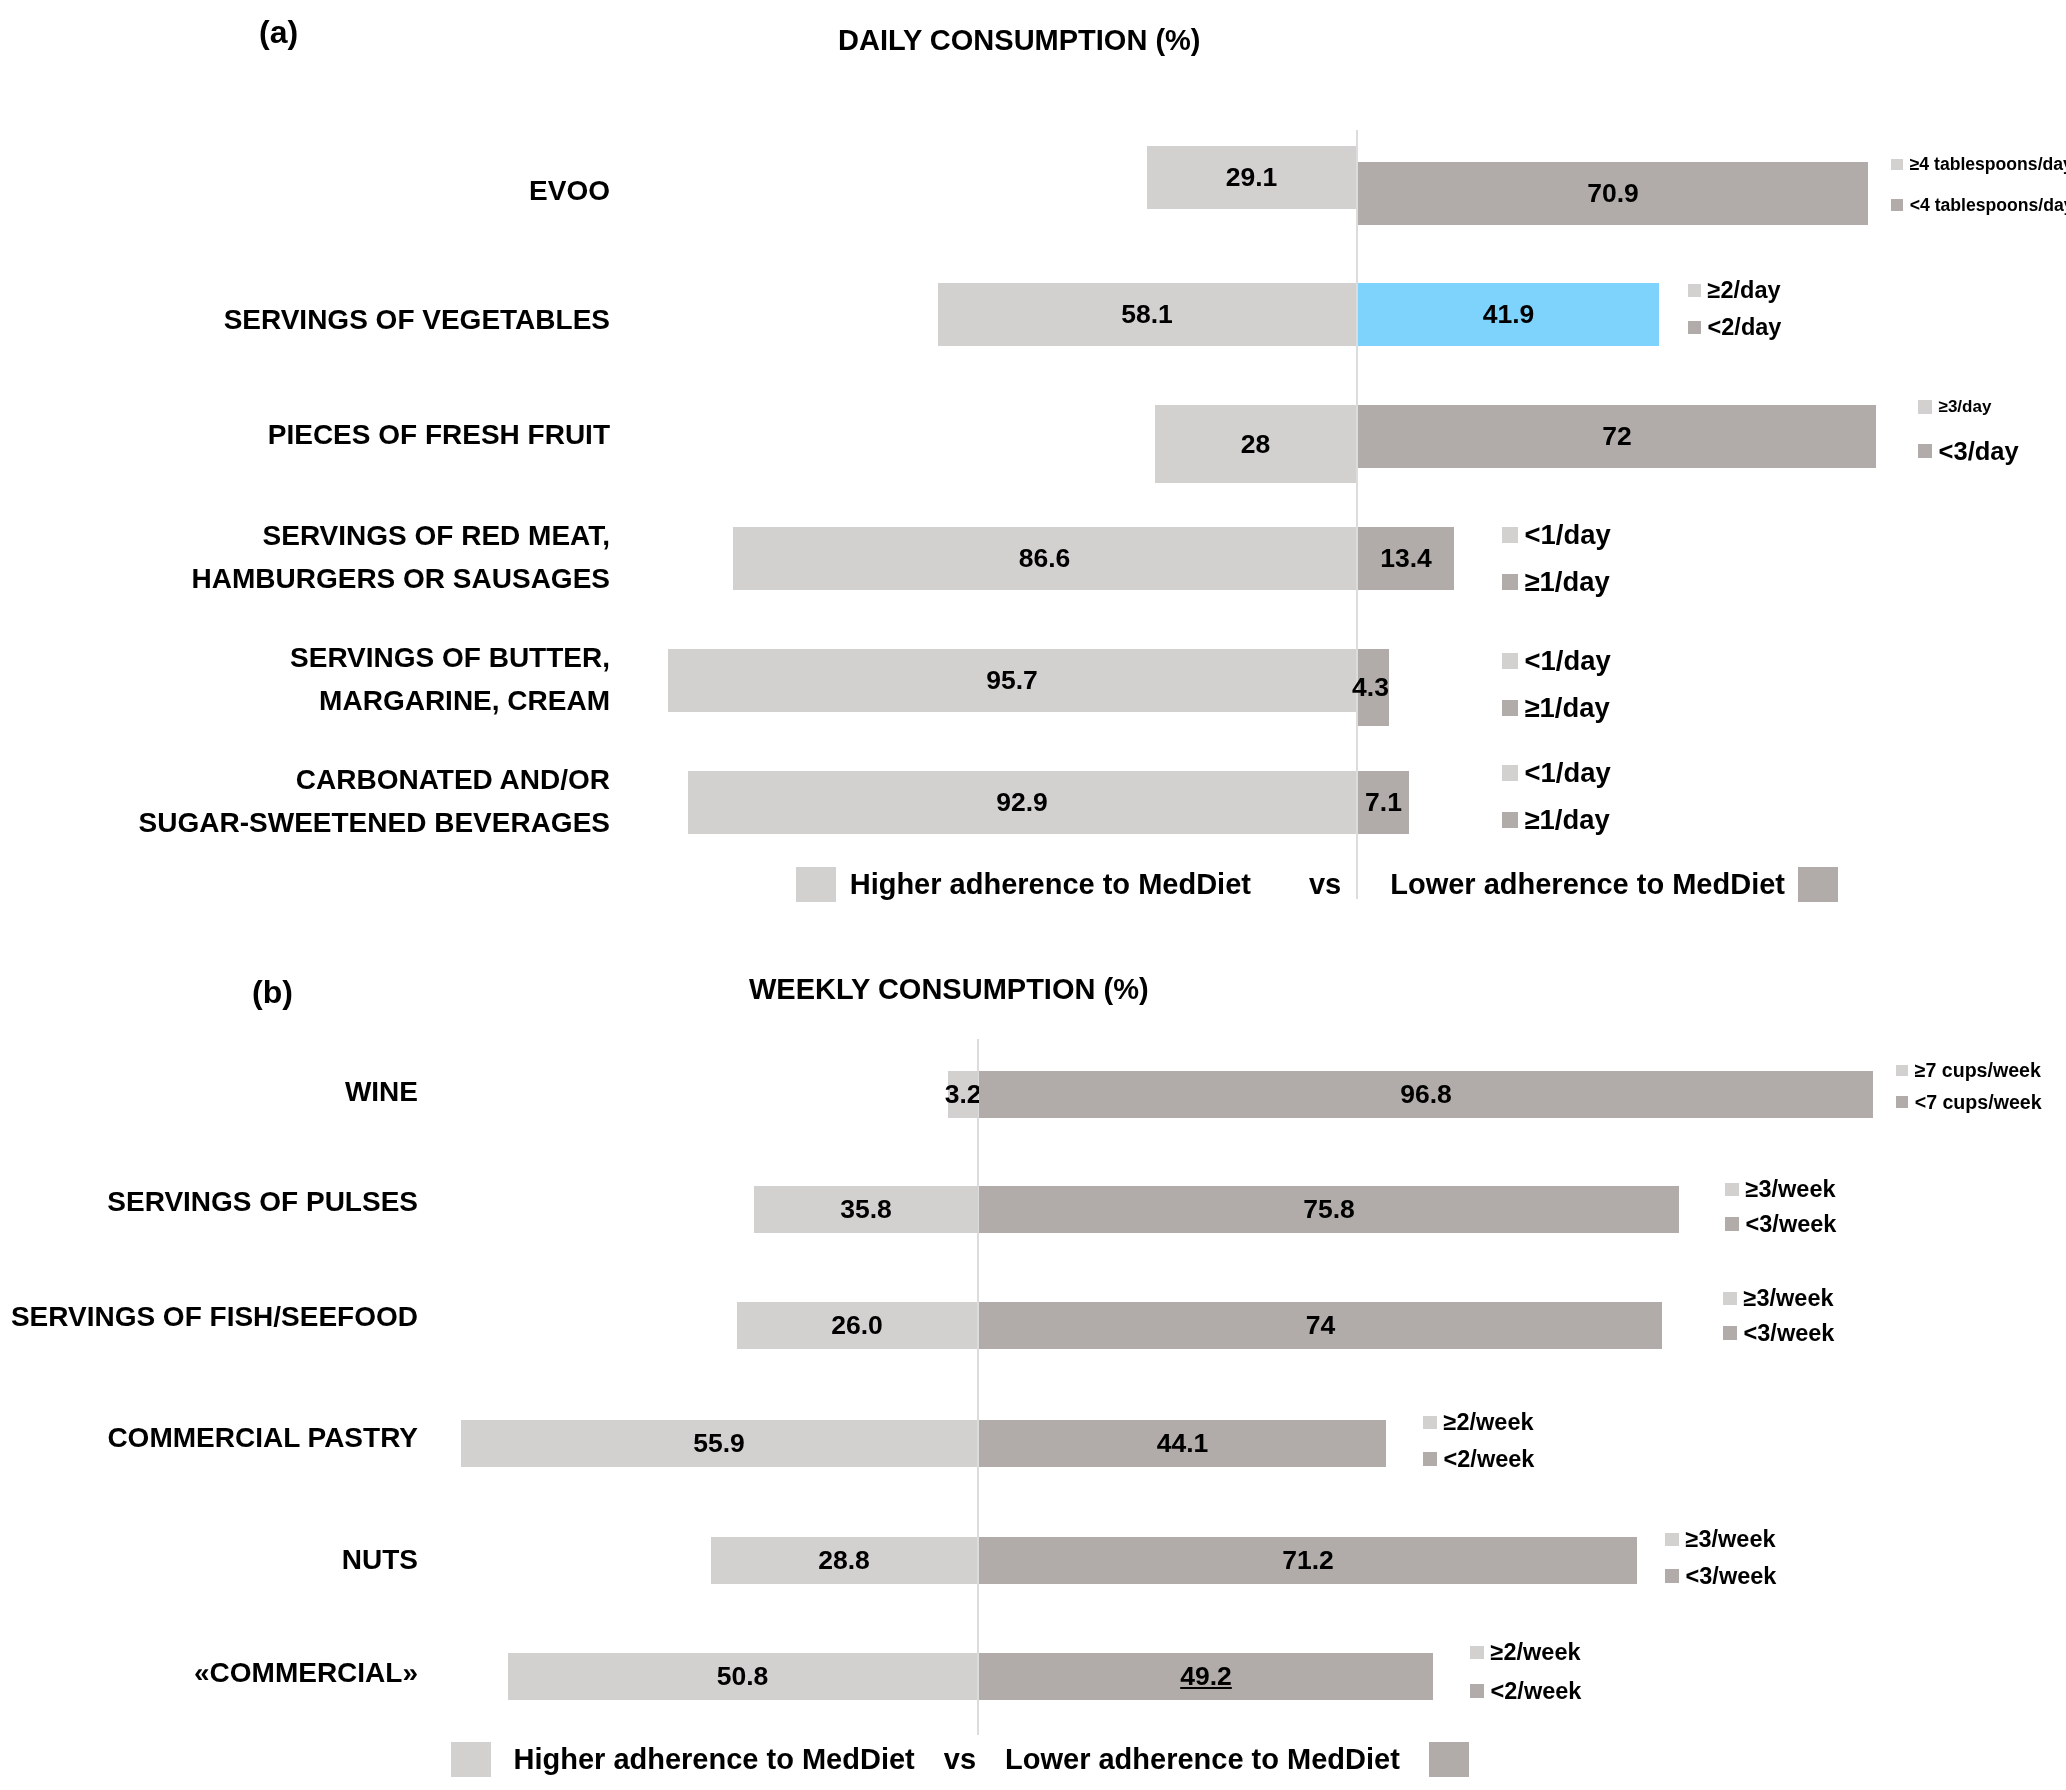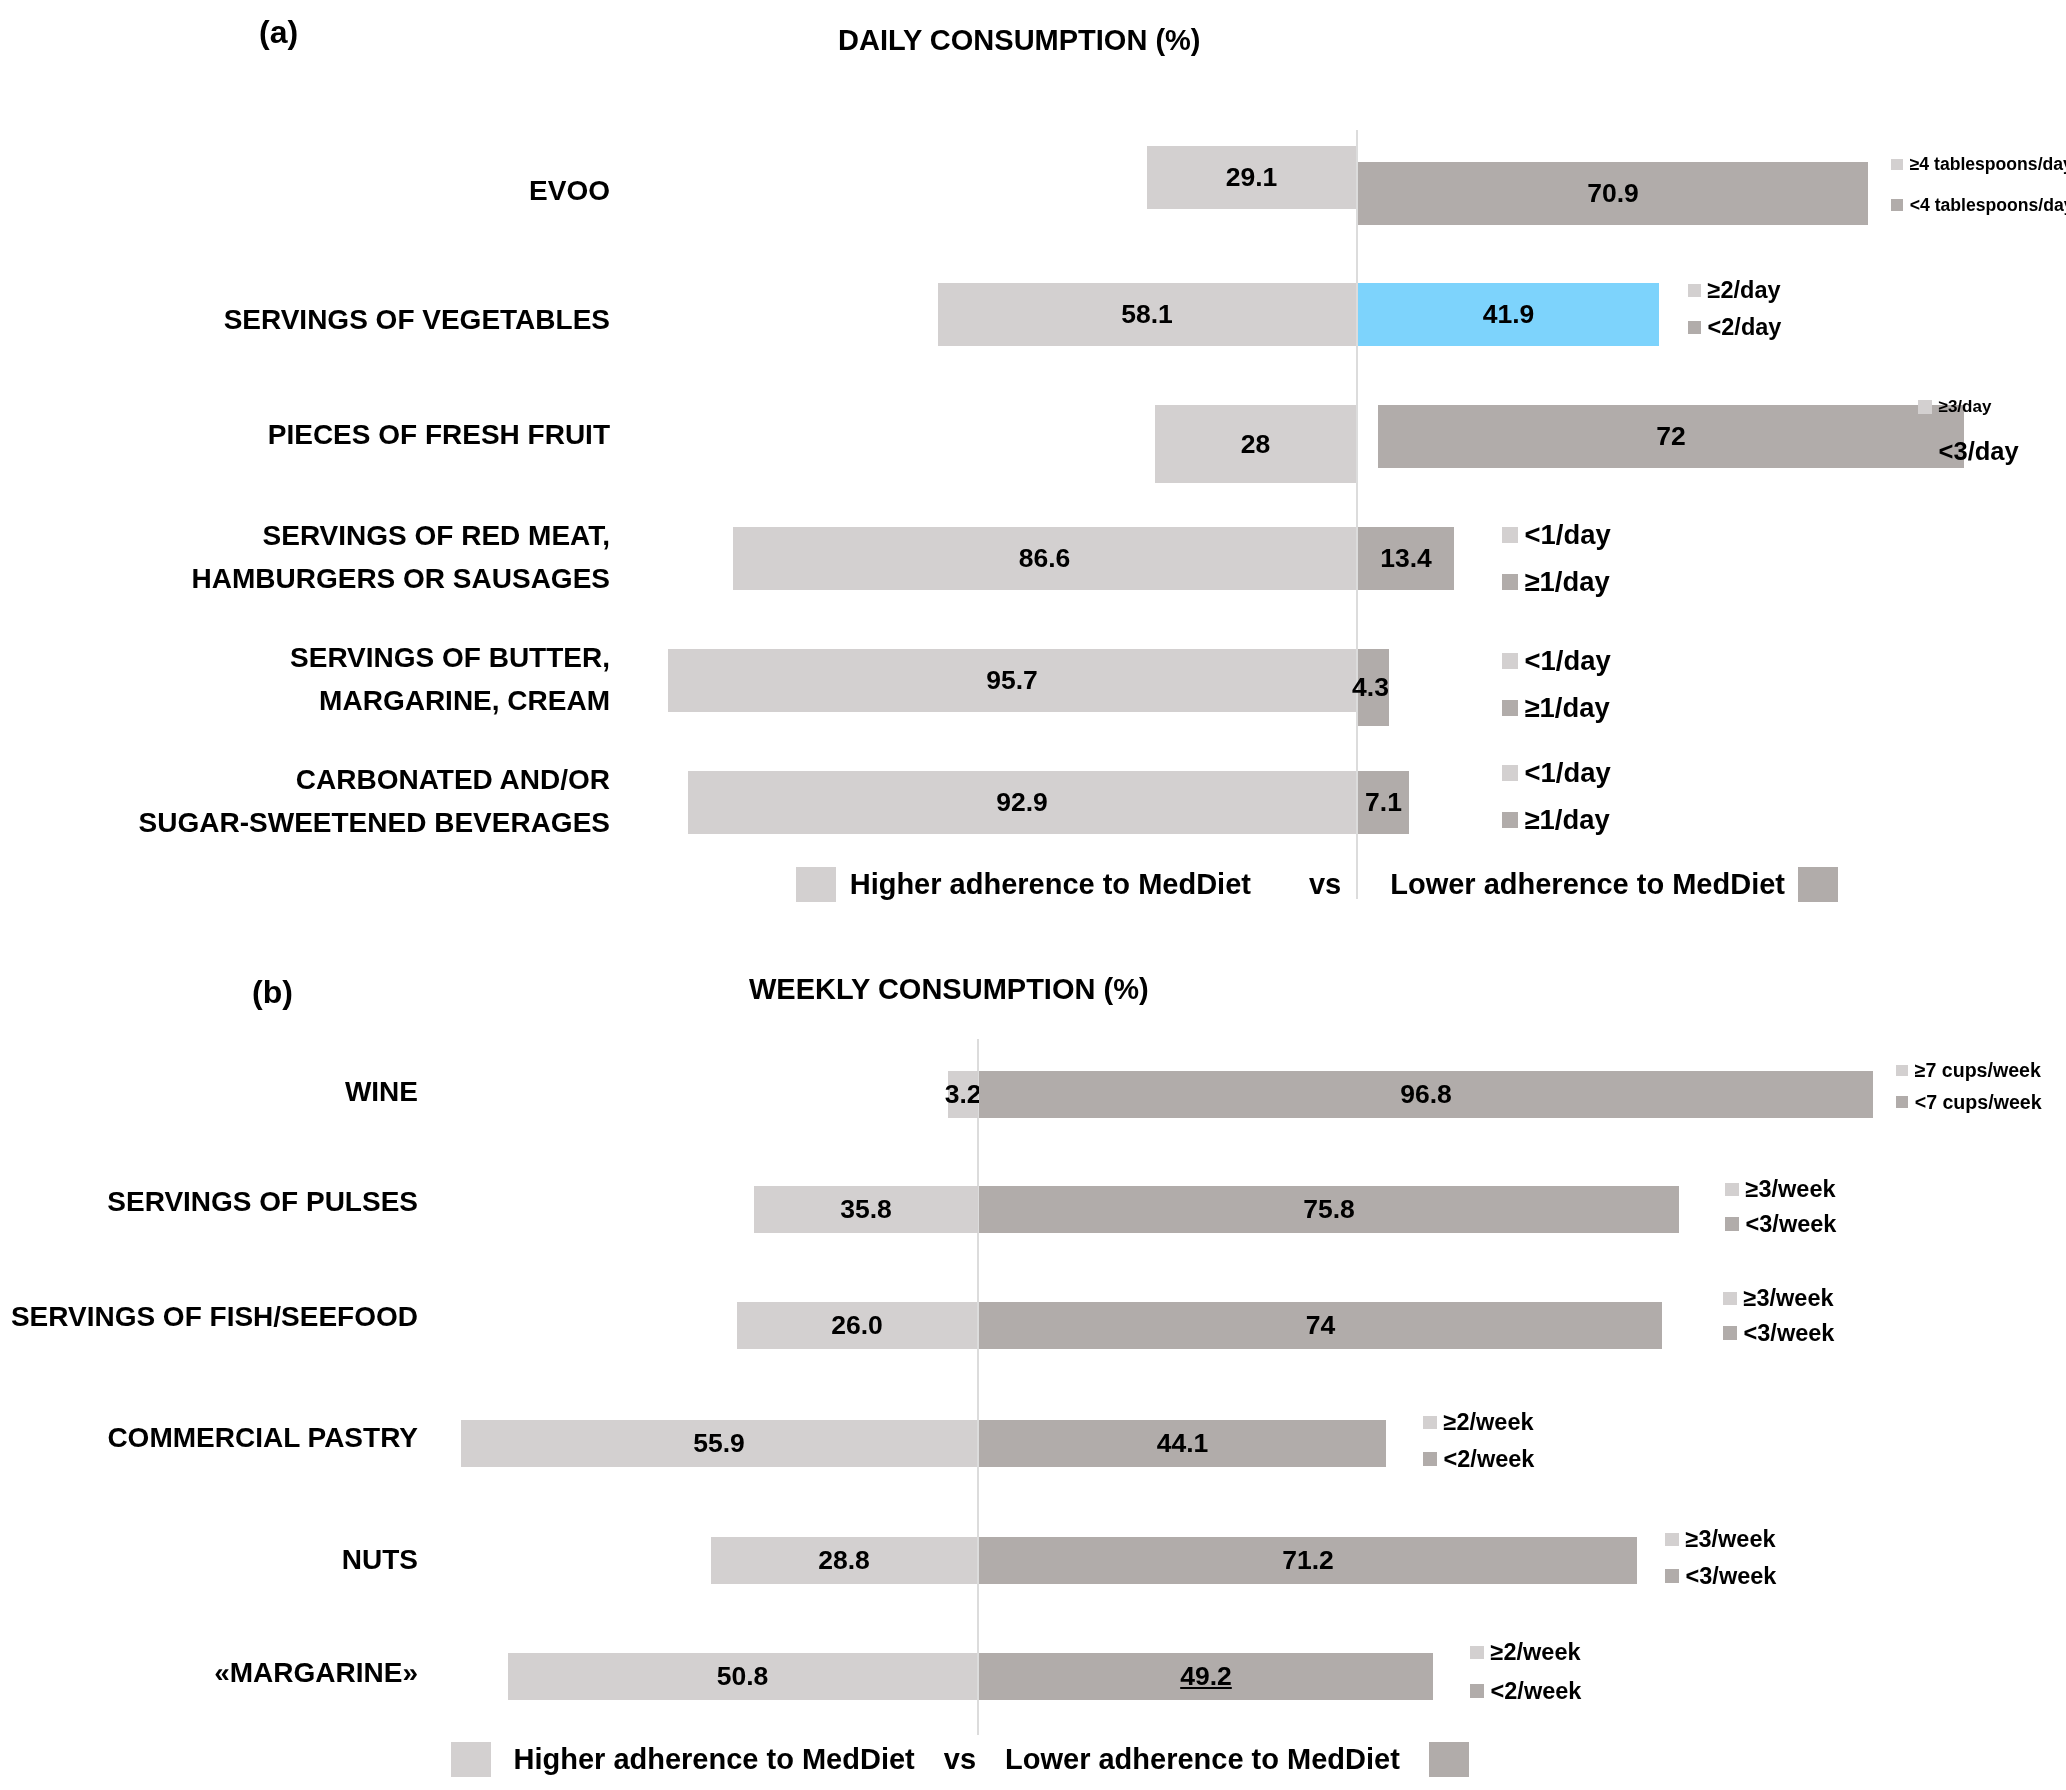--- a/index.html
+++ b/index.html
@@ -82,21 +82,21 @@
         </div>
         <div class="key-row" style="font-size: 23.5px;">
           <span class="swatch dark" style="width: 12.7px; height: 12.7px;"></span>
           <span>&lt;2/day</span>
         </div>
       </div>
       <div class="abs cat-label" style="right: 1456px; top: 413px;">PIECES OF FRESH FRUIT</div>
       <div class="bar bar-left" style="left: 1155px; top: 405px; width: 201px; height: 78px;">
         <div class="bar-value" style="left: 0px; width: 100%;">28</div>
       </div>
-      <div class="bar bar-right" style="left: 1358px; top: 405px; width: 586px; height: 63px; margin-left: 20px;">
+      <div class="bar bar-right" style="left: 1358px; top: 405px; width: 518px; height: 63px;">
         <div class="bar-value" style="left: 0px; width: 100%;">72</div>
       </div>
       <div class="key" style="left: 1918px; top: 397px; gap: 19.6px;">
         <div class="key-row" style="font-size: 17px;">
           <span class="swatch light" style="width: 13.7px; height: 13.7px;"></span>
           <span>≥3/day</span>
         </div>
         <div class="key-row" style="font-size: 25.5px;">
           <span class="swatch dark" style="width: 13.7px; height: 13.7px;"></span>
           <span>&lt;3/day</span>
@@ -250,21 +250,21 @@
       <div class="key" style="left: 1665px; top: 1526px; gap: 9.8px;">
         <div class="key-row" style="font-size: 23.5px;">
           <span class="swatch light" style="width: 13.7px; height: 13.7px;"></span>
           <span>≥3/week</span>
         </div>
         <div class="key-row" style="font-size: 23.5px;">
           <span class="swatch dark" style="width: 13.7px; height: 13.7px;"></span>
           <span>&lt;3/week</span>
         </div>
       </div>
-      <div class="abs cat-label" style="right: 1648px; top: 1651px;">«MARGARINE»</div>
+      <div class="abs cat-label" style="right: 1648px; top: 1651px;">«COMMERCIAL»</div>
       <div class="bar bar-left" style="left: 508px; top: 1653px; width: 469px; height: 47px;">
         <div class="bar-value" style="left: 0px; width: 100%;">50.8</div>
       </div>
       <div class="bar bar-right" style="left: 979px; top: 1653px; width: 454px; height: 47px;">
         <div class="bar-value" style="left: 0px; width: 100%; text-decoration: underline;">49.2</div>
       </div>
       <div class="key" style="left: 1470px; top: 1639px; gap: 11.8px;">
         <div class="key-row" style="font-size: 23.5px;">
           <span class="swatch light" style="width: 13.7px; height: 13.7px;"></span>
           <span>≥2/week</span>

